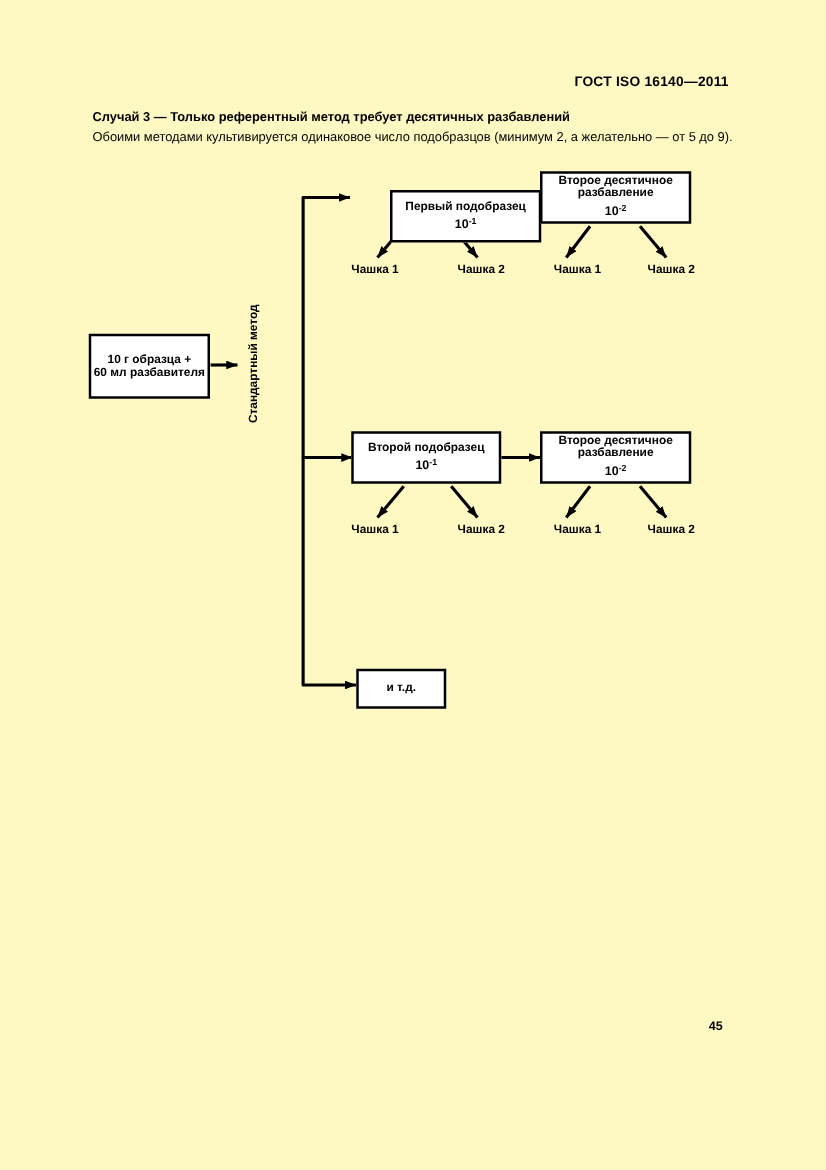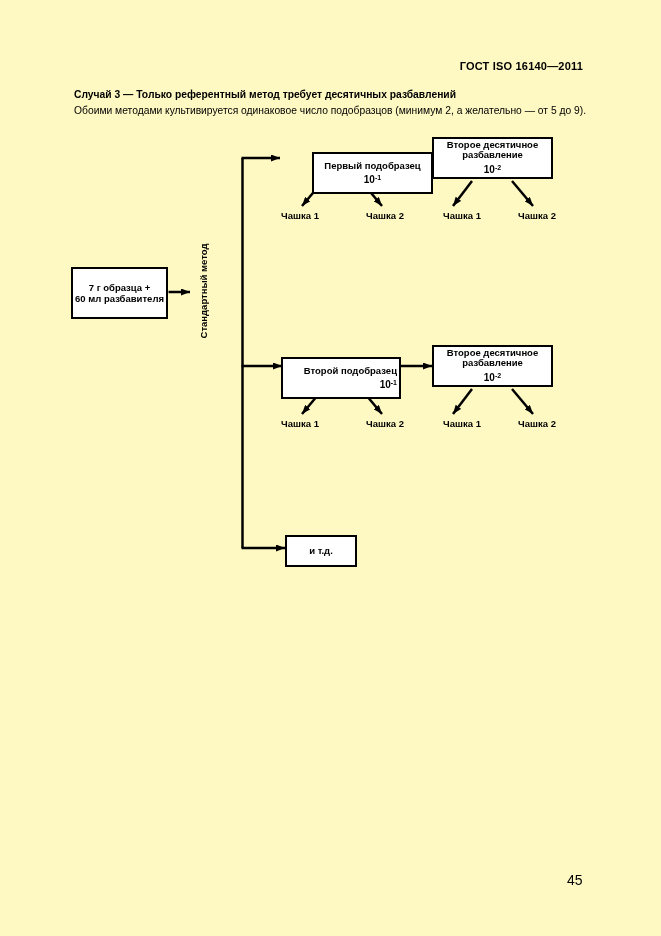--- a/index.html
+++ b/index.html
@@ -53,21 +53,21 @@
     justify-content: center;
     text-align: center;
     font-weight: bold;
     font-size: 9.5px;
     line-height: 11.5px;
     padding: 0 2px;
   }
   #sampleBox { left: 71px;  top: 267px; width: 97px;  height: 52px; }
   #boxA1     { left: 280px; top: 152px; width: 121px; height: 42px; margin-left: 32px; }
   #boxA2     { left: 432px; top: 137px; width: 121px; height: 42px; line-height: 10.8px; }
-  #boxB1     { left: 281px; top: 357px; width: 120px; height: 42px; align-items: flex-end; }
+  #boxB1     { left: 281px; top: 345px; width: 120px; height: 42px; }
   #boxB2     { left: 432px; top: 345px; width: 121px; height: 42px; line-height: 10.8px; }
   #etcBox    { left: 285px; top: 535px; width: 72px;  height: 32px; }
   .dil { font-size: 10px; line-height: 12px; }
   .dil sup { font-size: 7px; position: relative; top: 0.5px; }
   .method-label {
     position: absolute;
     left: 203px; top: 291px;
     transform: translate(-50%, -50%) rotate(-90deg);
     font-size: 9.5px;
     font-weight: bold;
@@ -82,22 +82,23 @@
     text-align: right;
   }
   .r1 { top: 210px; }
   .r2 { top: 418px; }
   .p1 { left: 300px; }
   .p2 { left: 385px; }
   .p3 { left: 462px; }
   .p4 { left: 537px; }
   .page-number {
     position: absolute;
-    left: 567px; top: 872px;
-    font-size: 14px;
+    left: 567px; top: 816px;
+    font-size: 10px;
+    font-weight: bold;
   }
 </style>
 </head>
 <body>
 
 <div class="page">
 
   <div class="std-header">ГОСТ ISO 16140—2011</div>
   <div class="case-title">Случай 3 — Только референтный метод требует десятичных разбавлений</div>
   <div class="case-subtitle">Обоими методами культивируется одинаковое число подобразцов (минимум 2, а желательно — от 5 до 9).</div>
@@ -125,21 +126,21 @@
     <line x1="472" y1="181" x2="453" y2="206" stroke="#000" stroke-width="2.5" marker-end="url(#ah)"></line>
     <line x1="512" y1="181" x2="533" y2="206" stroke="#000" stroke-width="2.5" marker-end="url(#ah)"></line>
 
     <line x1="323" y1="389" x2="302" y2="414" stroke="#000" stroke-width="2.5" marker-end="url(#ah)"></line>
     <line x1="361" y1="389" x2="382" y2="414" stroke="#000" stroke-width="2.5" marker-end="url(#ah)"></line>
     <line x1="472" y1="389" x2="453" y2="414" stroke="#000" stroke-width="2.5" marker-end="url(#ah)"></line>
     <line x1="512" y1="389" x2="533" y2="414" stroke="#000" stroke-width="2.5" marker-end="url(#ah)"></line>
   </svg>
 
   <div class="fbox" id="sampleBox">
-    <div>7 г образца +</div>
+    <div>10 г образца +</div>
     <div>60 мл разбавителя</div>
   </div>
 
   <div class="method-label">Стандартный метод</div>
 
   <div class="fbox" id="boxA1">
     <div>Первый подобразец</div>
     <div class="dil"><span>10</span><sup>-1</sup></div>
   </div>
   <div class="fbox" id="boxA2">

